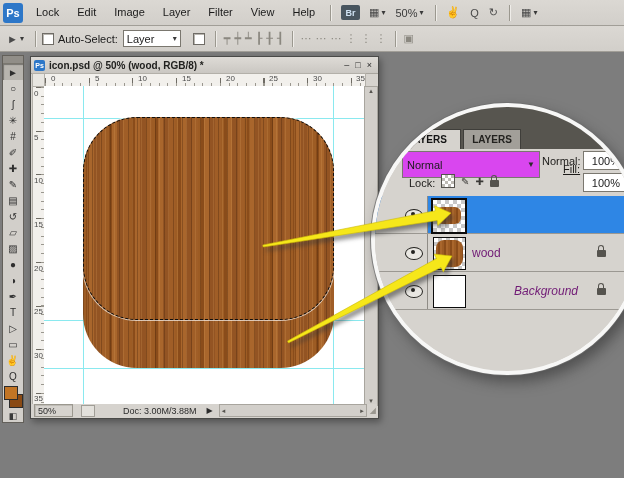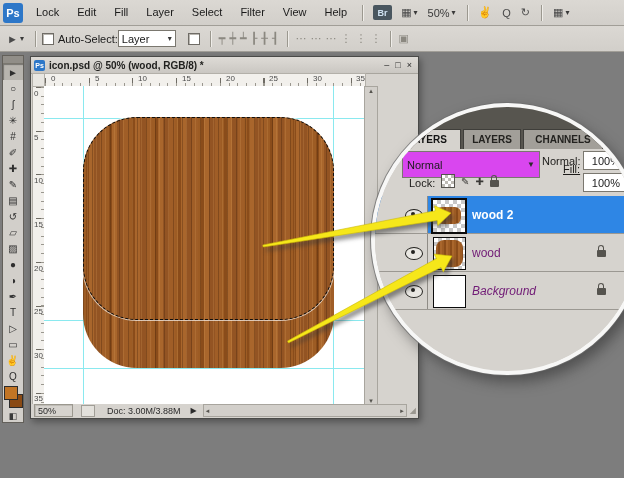--- a/index.html
+++ b/index.html
@@ -35,21 +35,21 @@
   .tool-head{height:7px;background:#918e88;border-bottom:1px solid #7a776f;}
   .tool{height:16px;display:flex;align-items:center;justify-content:center;
         font-size:10px;color:#2e2e2e;}
   .tool.sel{background:#b7b4ae;box-shadow:inset 1px 1px 1px rgba(0,0,0,.35);}
   .swatch-wrap{position:relative;height:26px;}
   .swatch{position:absolute;width:12px;height:12px;border:1px solid #2c2c2c;}
   .mask-btn{height:12px;display:flex;align-items:center;justify-content:center;font-size:9px;color:#3a3a3a;}
 
   
   #docwin{left:30px;top:56px;width:347px;height:361px;background:#d6d3ce;
-          border:1px solid #4a4a48;box-shadow:2px 3px 7px rgba(0,0,0,.35);z-index:2;padding-left:40px;}
+          border:1px solid #4a4a48;box-shadow:2px 3px 7px rgba(0,0,0,.35);z-index:2;}
   .titlebar{position:absolute;left:0;top:0;right:0;height:16px;background:linear-gradient(#dedbd6,#cac7c2);
             display:flex;align-items:center;padding:0 3px;border-bottom:1px solid #a8a59e;}
   .doc-ico{width:11px;height:11px;background:#2d77c8;border-radius:2px;color:#fff;font-size:7px;font-weight:bold;
            display:flex;align-items:center;justify-content:center;margin-right:4px;}
   .title-text{font-size:10px;font-weight:bold;color:#21211f;flex:1;white-space:nowrap;overflow:hidden;}
   .win-ctl{font-size:9px;color:#2b2b2b;padding:0 3px;line-height:14px;}
   .ruler{position:absolute;background:#f2f0ec;border:1px solid #b3b0a9;overflow:hidden;font-size:8px;color:#4b4b4b;}
   #ruler-top{left:13px;top:16px;width:320px;height:13px;
      background-image:repeating-linear-gradient(to right,#9a978f 0 1px,transparent 1px 8.74px),
                       repeating-linear-gradient(to right,#6e6b64 0 1px,transparent 1px 43.7px);
@@ -71,21 +71,21 @@
   #ants{left:39px;top:31px;width:249px;height:201px;border-radius:54px;
         border:1px dashed #101010;box-shadow:0 0 0 1px rgba(255,255,255,.65);}
   .scrollbar{position:absolute;background:#d2cfca;border:1px solid #a8a59e;
              display:flex;justify-content:space-between;align-items:center;font-size:7px;color:#55534e;}
   #vscroll{left:333px;top:29px;width:12px;height:318px;flex-direction:column;}
   .statusbar{position:absolute;left:1px;right:1px;bottom:1px;height:13px;background:#d6d3ce;
              display:flex;align-items:center;font-size:9px;color:#2b2b2b;}
   .status-zoom{width:34px;height:11px;border:1px solid #9b988f;box-shadow:inset 1px 1px 0 #bfbcb6;
                display:flex;align-items:center;padding-left:3px;margin-left:2px;}
   .status-ico{width:12px;height:10px;border:1px solid #a19e97;background:#e3e1dc;margin-left:8px;}
-  .status-doc{flex:0 0 auto;margin-left:12px;}
+  .status-doc{flex:0 0 auto;margin-left:28px;}
   .status-arrow{margin-left:10px;font-size:8px;}
   #hscroll{position:relative;flex:1;height:11px;margin:0 2px 0 6px;}
 
   
   #circle{left:371px;top:103px;width:264px;height:264px;border-radius:50%;
           border:4px solid #f7f7f6;background:#d6d3ce;overflow:hidden;z-index:6;
           box-shadow:0 0 0 1px rgba(110,110,110,.8),5px 7px 14px rgba(35,35,35,.5);}
   .cc{position:absolute;}
   #lp-topstrip{left:0;top:0;width:256px;height:22px;background:#57554f;}
   #lp-collapse{left:200px;top:7px;width:13px;height:10px;background:#d8d5d0;border:1px solid #34332f;
@@ -128,23 +128,22 @@
 </style>
 </head>
 <body>
 
 <div id="stage">
 
   <div id="menubar" class="bar">
     <div class="ps-logo">Ps</div>
     <span class="menu-item">Lock</span>
     <span class="menu-item">Edit</span>
-    <span class="menu-item">Fill</span>
+    <span class="menu-item">Image</span>
     <span class="menu-item">Layer</span>
-    <span class="menu-item">Select</span>
     <span class="menu-item">Filter</span>
     <span class="menu-item">View</span>
     <span class="menu-item">Help</span>
     <span class="vsep"></span>
     <span class="br-btn">Br</span>
     <span class="tb-btn">
       <span class="glyph">▦</span>
       <span class="caret">▾</span>
     </span>
     <span class="tb-btn">
@@ -169,21 +168,21 @@
 
   </div>
 
   <div id="optionsbar" class="bar">
     <span class="tb-btn" style="margin-left:2px;">
       <span class="glyph">►</span>
       <span class="caret">▾</span>
     </span>
     <span class="vsep"></span>
     <span class="cb"></span>
-    <span style="">Auto-Select:</span>
+    <span style="margin-right:5px;">Auto-Select:</span>
     <span class="combo" style="width:50px;">
       <span>Layer</span>
       <span class="caret">▾</span>
     </span>
     <span class="cb" style="margin-left:12px;"></span>
     <span class="vsep"></span>
     <span class="tb-btn dis" style="padding:0 2px;">┯</span>
     <span class="tb-btn dis" style="padding:0 2px;">┿</span>
     <span class="tb-btn dis" style="padding:0 2px;">┷</span>
     <span class="tb-btn dis" style="padding:0 2px;">┠</span>
@@ -286,21 +285,20 @@
       <span style="font-size:8px;color:#9a978f;margin:0 1px;">◢</span>
     </div>
   </div>
 
   <div id="circle" class="abs">
     <div id="lp-topstrip" class="cc"></div>
     <div id="lp-collapse" class="cc"></div>
     <div id="lp-tabbar" class="cc">
       <span class="tab active" style="left:18px;width:68px;">LAYERS</span>
       <span class="tab inactive" style="left:88px;width:58px;">LAYERS</span>
-      <span class="tab inactive" style="left:148px;width:80px;">CHANNELS</span>
     </div>
     <div id="lp-body" class="cc"></div>
 
     <div id="lp-combo" class="cc">
       <span>Normal</span>
       <span style="font-size:8px;color:#2b2b2b;">▼</span>
     </div>
     <span class="lp-label" style="left:167px;top:48px;">Normal:</span>
     <span class="lp-field" style="left:208px;top:44px;width:36px;">100%</span>
 
@@ -314,38 +312,37 @@
     <span class="lp-label" style="left:188px;top:56px;text-decoration:underline;">Fill:</span>
     <span class="lp-field" style="left:208px;top:66px;width:36px;">100%</span>
 
     <div class="row selected" style="top:89px;">
       <span class="eye-cell">
           <span class="eye"></span>
         </span>
       <span class="thumb" style="left:56px;top:2px;width:32px;height:32px;border:2px solid #0c0c0c;">
         <span class="blob" style="left:3px;top:7px;width:25px;height:17px;border-radius:6px;"></span>
       </span>
-      <span class="name">wood 2</span>
     </div>
     <div class="row" style="top:127px;">
       <span class="eye-cell">
           <span class="eye"></span>
         </span>
       <span class="thumb" style="left:58px;top:3px;width:31px;height:31px;border:1px solid #0c0c0c;">
         <span class="blob" style="left:2px;top:2px;width:27px;height:27px;border-radius:8px;"></span>
       </span>
       <span class="name">wood</span>
       <span class="padlock"></span>
     </div>
     <div class="row" style="top:165px;">
       <span class="eye-cell">
           <span class="eye"></span>
         </span>
       <span class="thumb" style="left:58px;top:3px;width:31px;height:31px;border:1px solid #0c0c0c;background:#fff;"></span>
-      <span class="name" style="font-style:italic;">Background</span>
+      <span class="name" style="font-style:italic;margin-left:42px;">Background</span>
       <span class="padlock"></span>
     </div>
   </div>
 
   <svg id="arrows" viewBox="0 0 624 478">
     <polygon class="arrow" points="263.2,247 437.1,220.5 437.9,225.5 451,213 434.5,205.8 435.3,210.7 262.8,245" fill="#f6e71a" stroke="#c9b808" stroke-width="0.6"></polygon>
     <polygon class="arrow" points="288.5,342.9 441,267.4 443.3,271.9 452,256 434.1,254.1 436.4,258.6 287.5,341.1" fill="#f6e71a" stroke="#c9b808" stroke-width="0.6"></polygon>
   </svg>
 </div>
 

